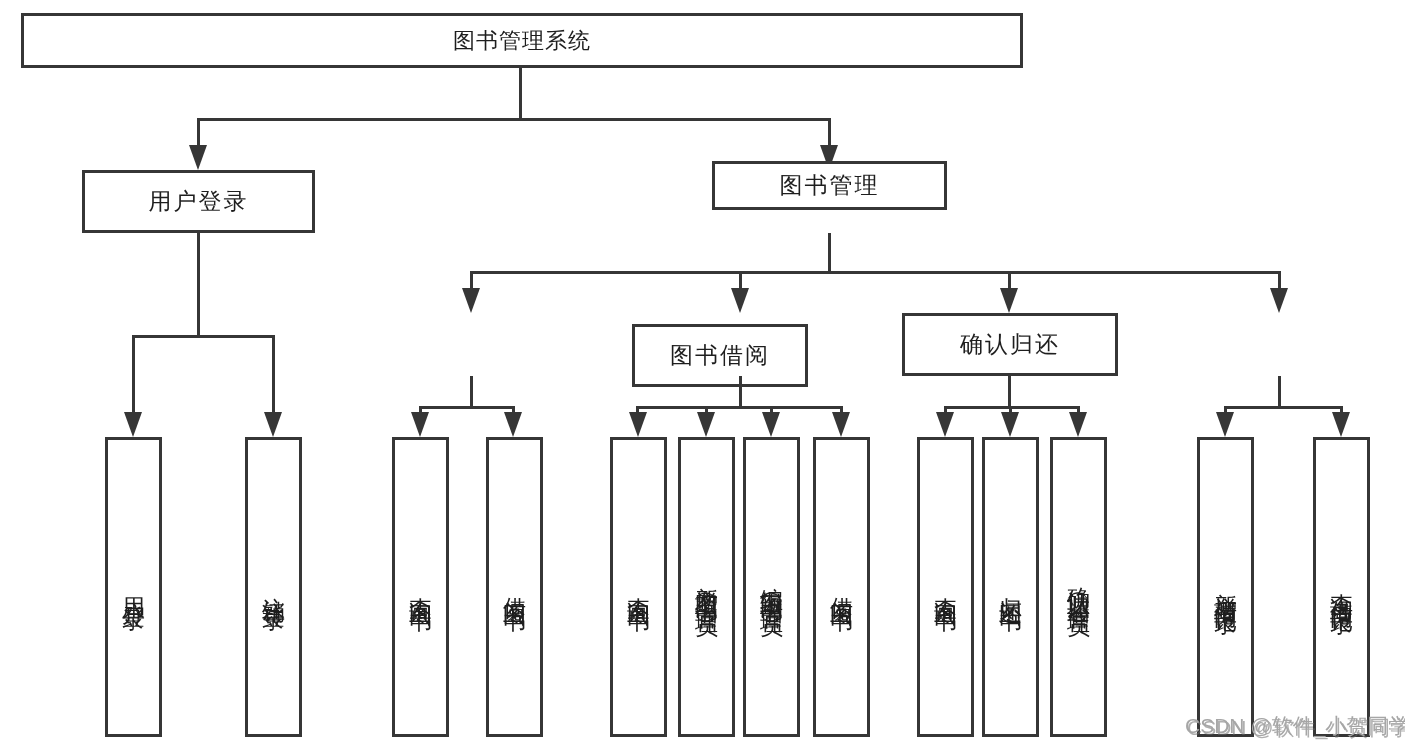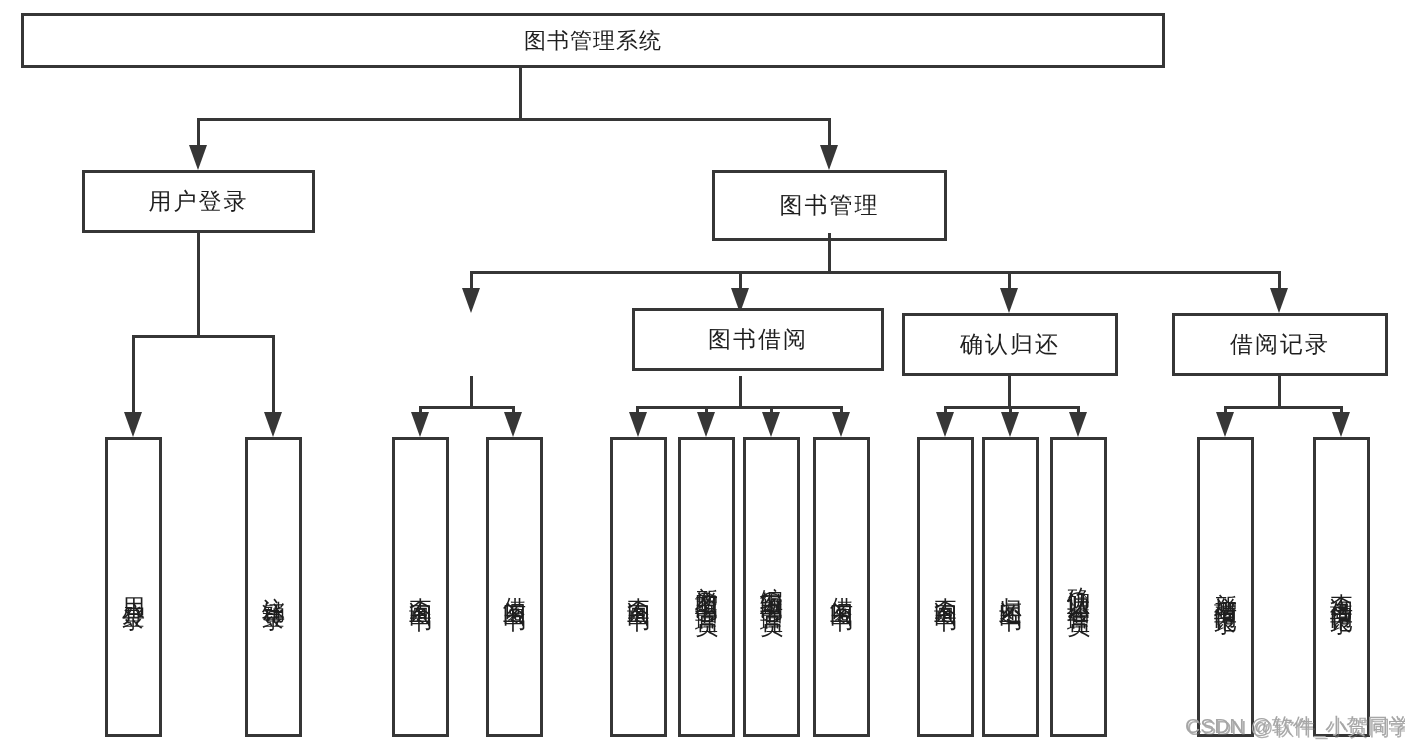--- a/index.html
+++ b/index.html
@@ -51,53 +51,52 @@
     text-shadow: 2px 2px 0 rgba(110,110,110,0.55);
     white-space: nowrap;
     z-index: 5;
   }
 </style>
 </head>
 <body>
 
 <div class="canvas">
 
-  <div class="node h root" style="left:21px;top:13px;width:1144px;height:55px">图书管理系统</div>
+  <div class="node h root" style="left:21px;top:13px;width:1002px;height:55px">图书管理系统</div>
 
   <div class="vl" style="left:519px;top:68px;height:50px"></div>
   <div class="hl" style="left:197px;top:118px;width:634px"></div>
   <div class="vl" style="left:197px;top:118px;height:32px"></div>
   <div class="arrow" style="left:189px;top:145px"></div>
   <div class="vl" style="left:828px;top:118px;height:32px"></div>
   <div class="arrow" style="left:820px;top:145px"></div>
 
   <div class="node h" style="left:82px;top:170px;width:233px;height:63px">用户登录</div>
-  <div class="node h" style="left:712px;top:170px;width:235px;height:71px">图书管理</div>
+  <div class="node h" style="left:712px;top:161px;width:235px;height:49px">图书管理</div>
 
   <div class="vl" style="left:197px;top:233px;height:102px"></div>
   <div class="hl" style="left:132px;top:335px;width:143px"></div>
   <div class="vl" style="left:132px;top:335px;height:80px"></div>
   <div class="arrow" style="left:124px;top:412px"></div>
   <div class="vl" style="left:272px;top:335px;height:80px"></div>
   <div class="arrow" style="left:264px;top:412px"></div>
 
   <div class="vl" style="left:828px;top:233px;height:41px"></div>
   <div class="hl" style="left:470px;top:271px;width:811px"></div>
   <div class="vl" style="left:470px;top:271px;height:18px"></div>
   <div class="arrow" style="left:462px;top:288px"></div>
   <div class="vl" style="left:739px;top:271px;height:18px"></div>
   <div class="arrow" style="left:731px;top:288px"></div>
   <div class="vl" style="left:1008px;top:271px;height:18px"></div>
   <div class="arrow" style="left:1000px;top:288px"></div>
   <div class="vl" style="left:1278px;top:271px;height:18px"></div>
   <div class="arrow" style="left:1270px;top:288px"></div>
 
-  <div class="node h" style="left:632px;top:308px;width:252px;height:63px">图书借阅</div>
+  <div class="node h" style="left:632px;top:324px;width:176px;height:63px">图书借阅</div>
   <div class="node h" style="left:902px;top:313px;width:216px;height:63px">确认归还</div>
-  <div class="node h" style="left:1172px;top:313px;width:216px;height:63px">借阅记录</div>
 
   <div class="vl" style="left:470px;top:376px;height:33px"></div>
   <div class="hl" style="left:419px;top:406px;width:96px"></div>
   <div class="vl" style="left:419px;top:406px;height:10px"></div>
   <div class="arrow" style="left:411px;top:412px"></div>
   <div class="vl" style="left:512px;top:406px;height:10px"></div>
   <div class="arrow" style="left:504px;top:412px"></div>
 
   <div class="vl" style="left:739px;top:376px;height:33px"></div>
   <div class="hl" style="left:636px;top:406px;width:207px"></div>

